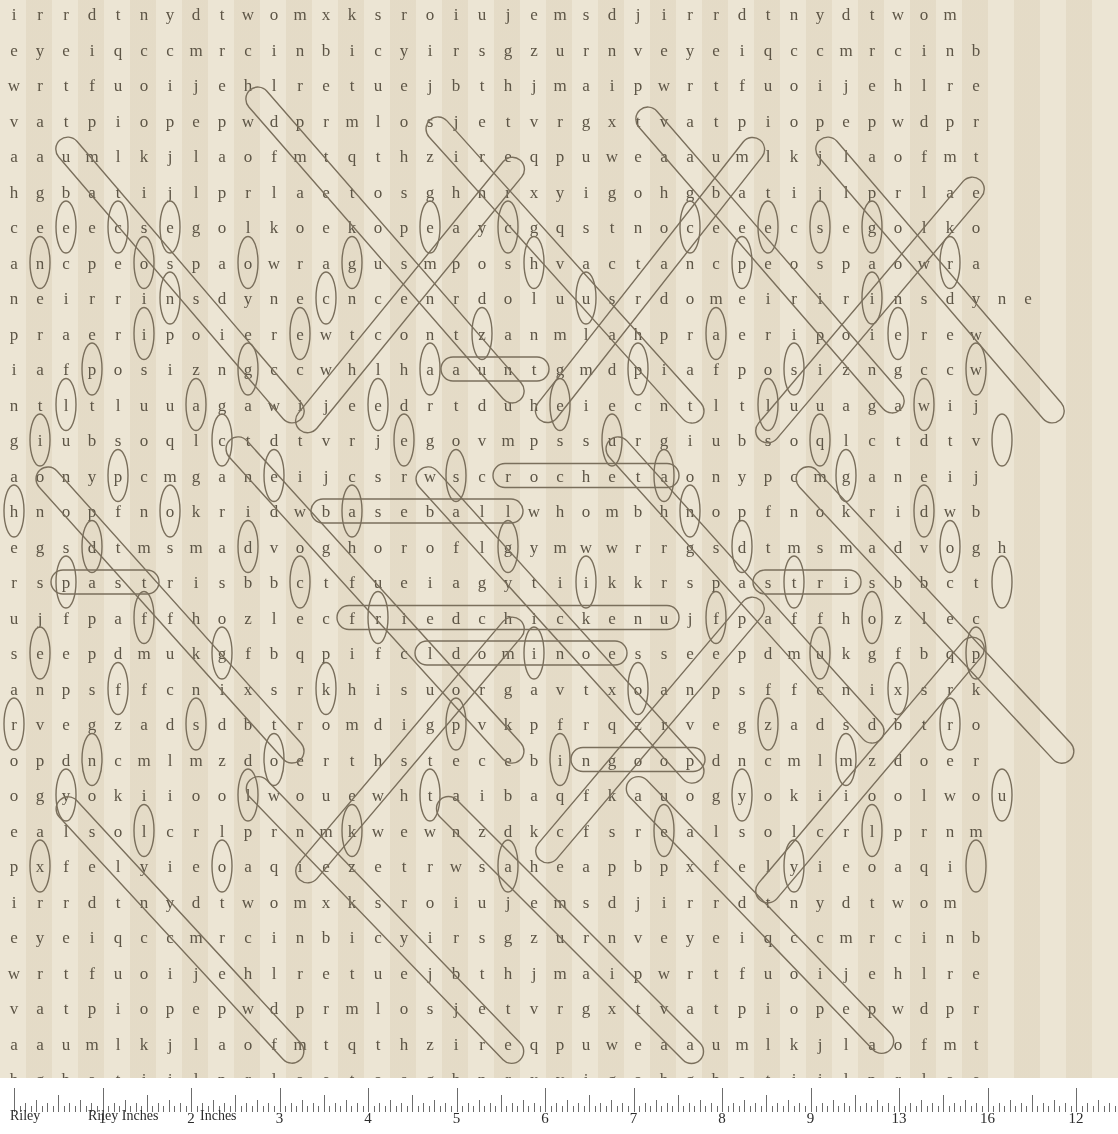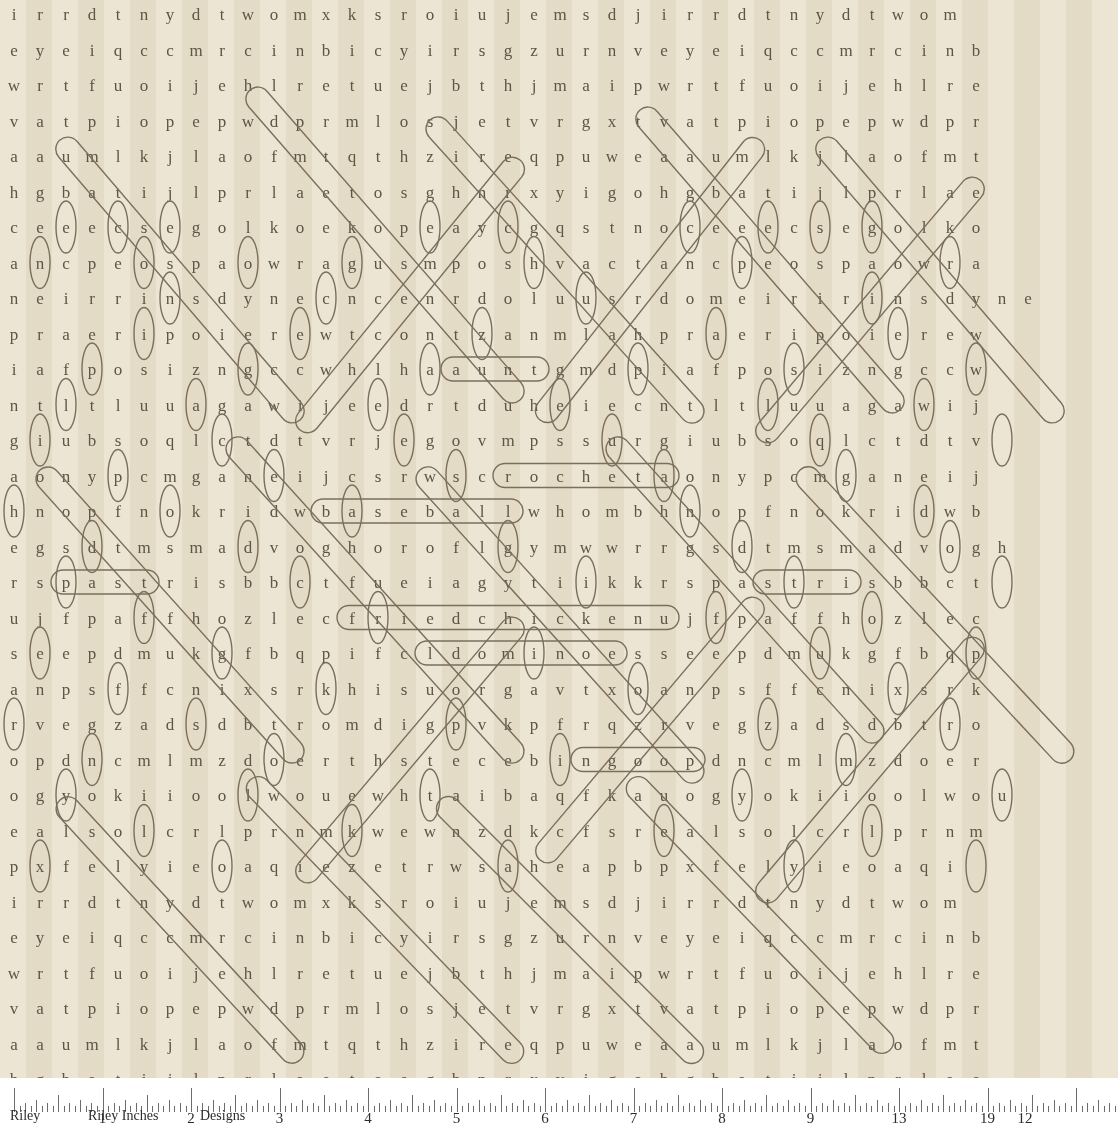--- a/index.html
+++ b/index.html
@@ -1625,17 +1625,17 @@
 <div class="rlabel" style="left: 102.5px;">1</div>
     <div class="rlabel" style="left: 191px;">2</div>
     <div class="rlabel" style="left: 279.5px;">3</div>
     <div class="rlabel" style="left: 368px;">4</div>
     <div class="rlabel" style="left: 456.5px;">5</div>
     <div class="rlabel" style="left: 545px;">6</div>
     <div class="rlabel" style="left: 633.5px;">7</div>
     <div class="rlabel" style="left: 722px;">8</div>
     <div class="rlabel" style="left: 810.5px;">9</div>
     <div class="rlabel" style="left: 899px;">13</div>
-    <div class="rlabel" style="left: 987.5px;">19</div>
-    <div class="rlabel" style="left: 1025px;">12</div>
+    <div class="rlabel" style="left: 987.5px;">16</div>
+    <div class="rlabel" style="left: 1076px;">12</div>
     <div class="rword" style="left: 10px;">Riley</div>
-    <div class="rword" style="left: 200px;">Designs</div>
+    <div class="rword" style="left: 200px;">Inches</div>
   </div>
 
 </body></html>

